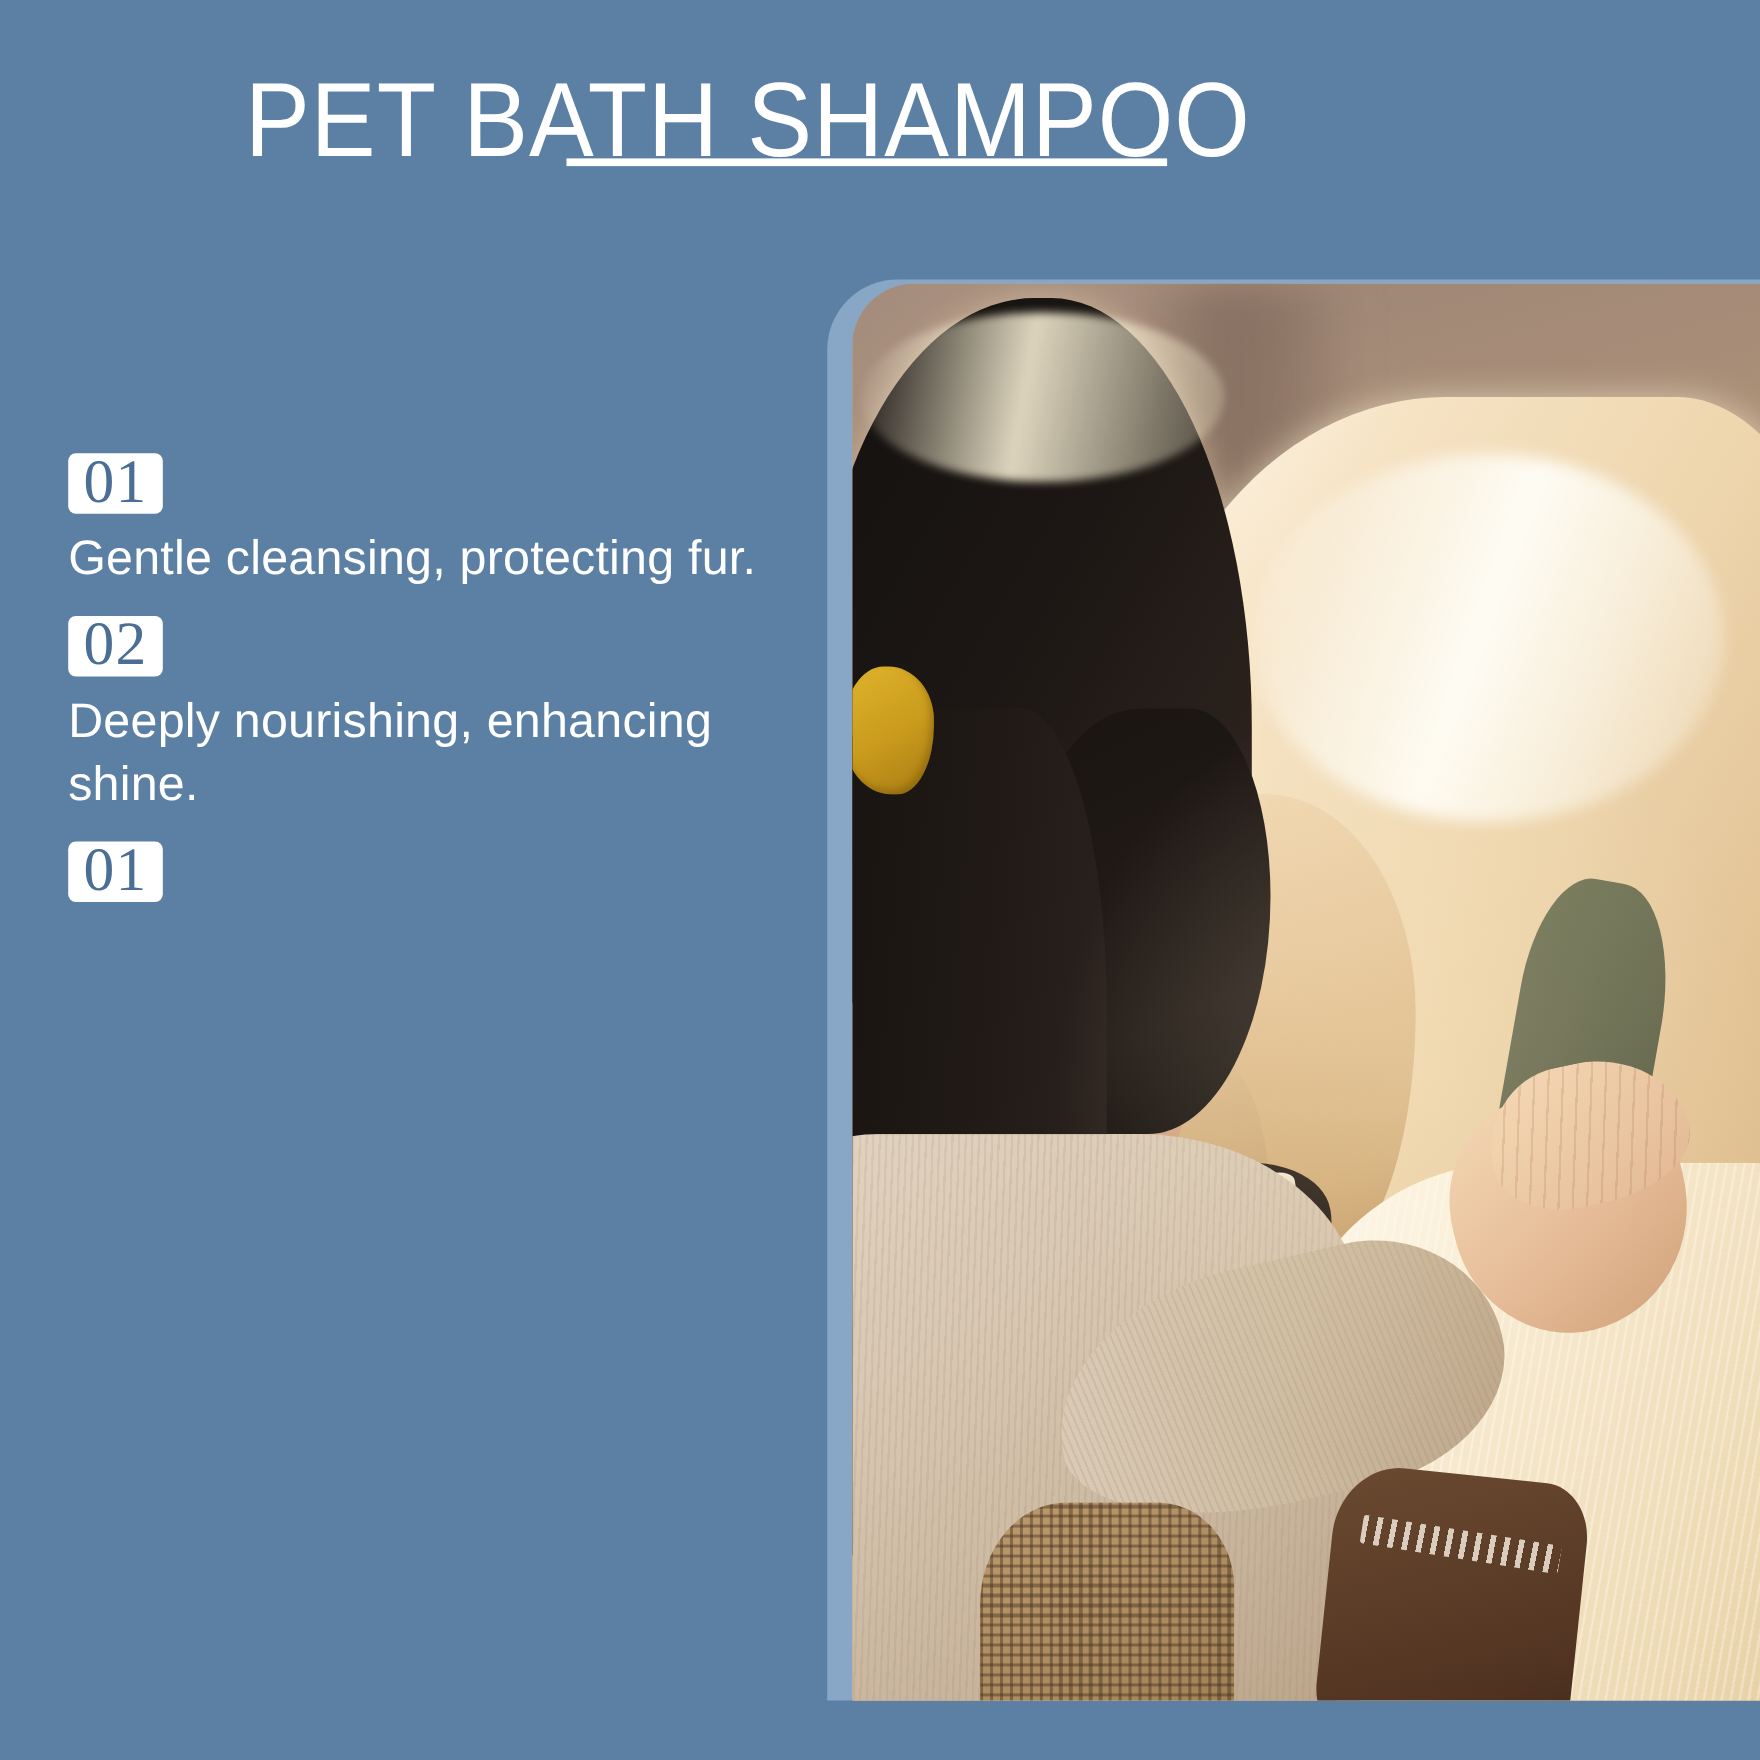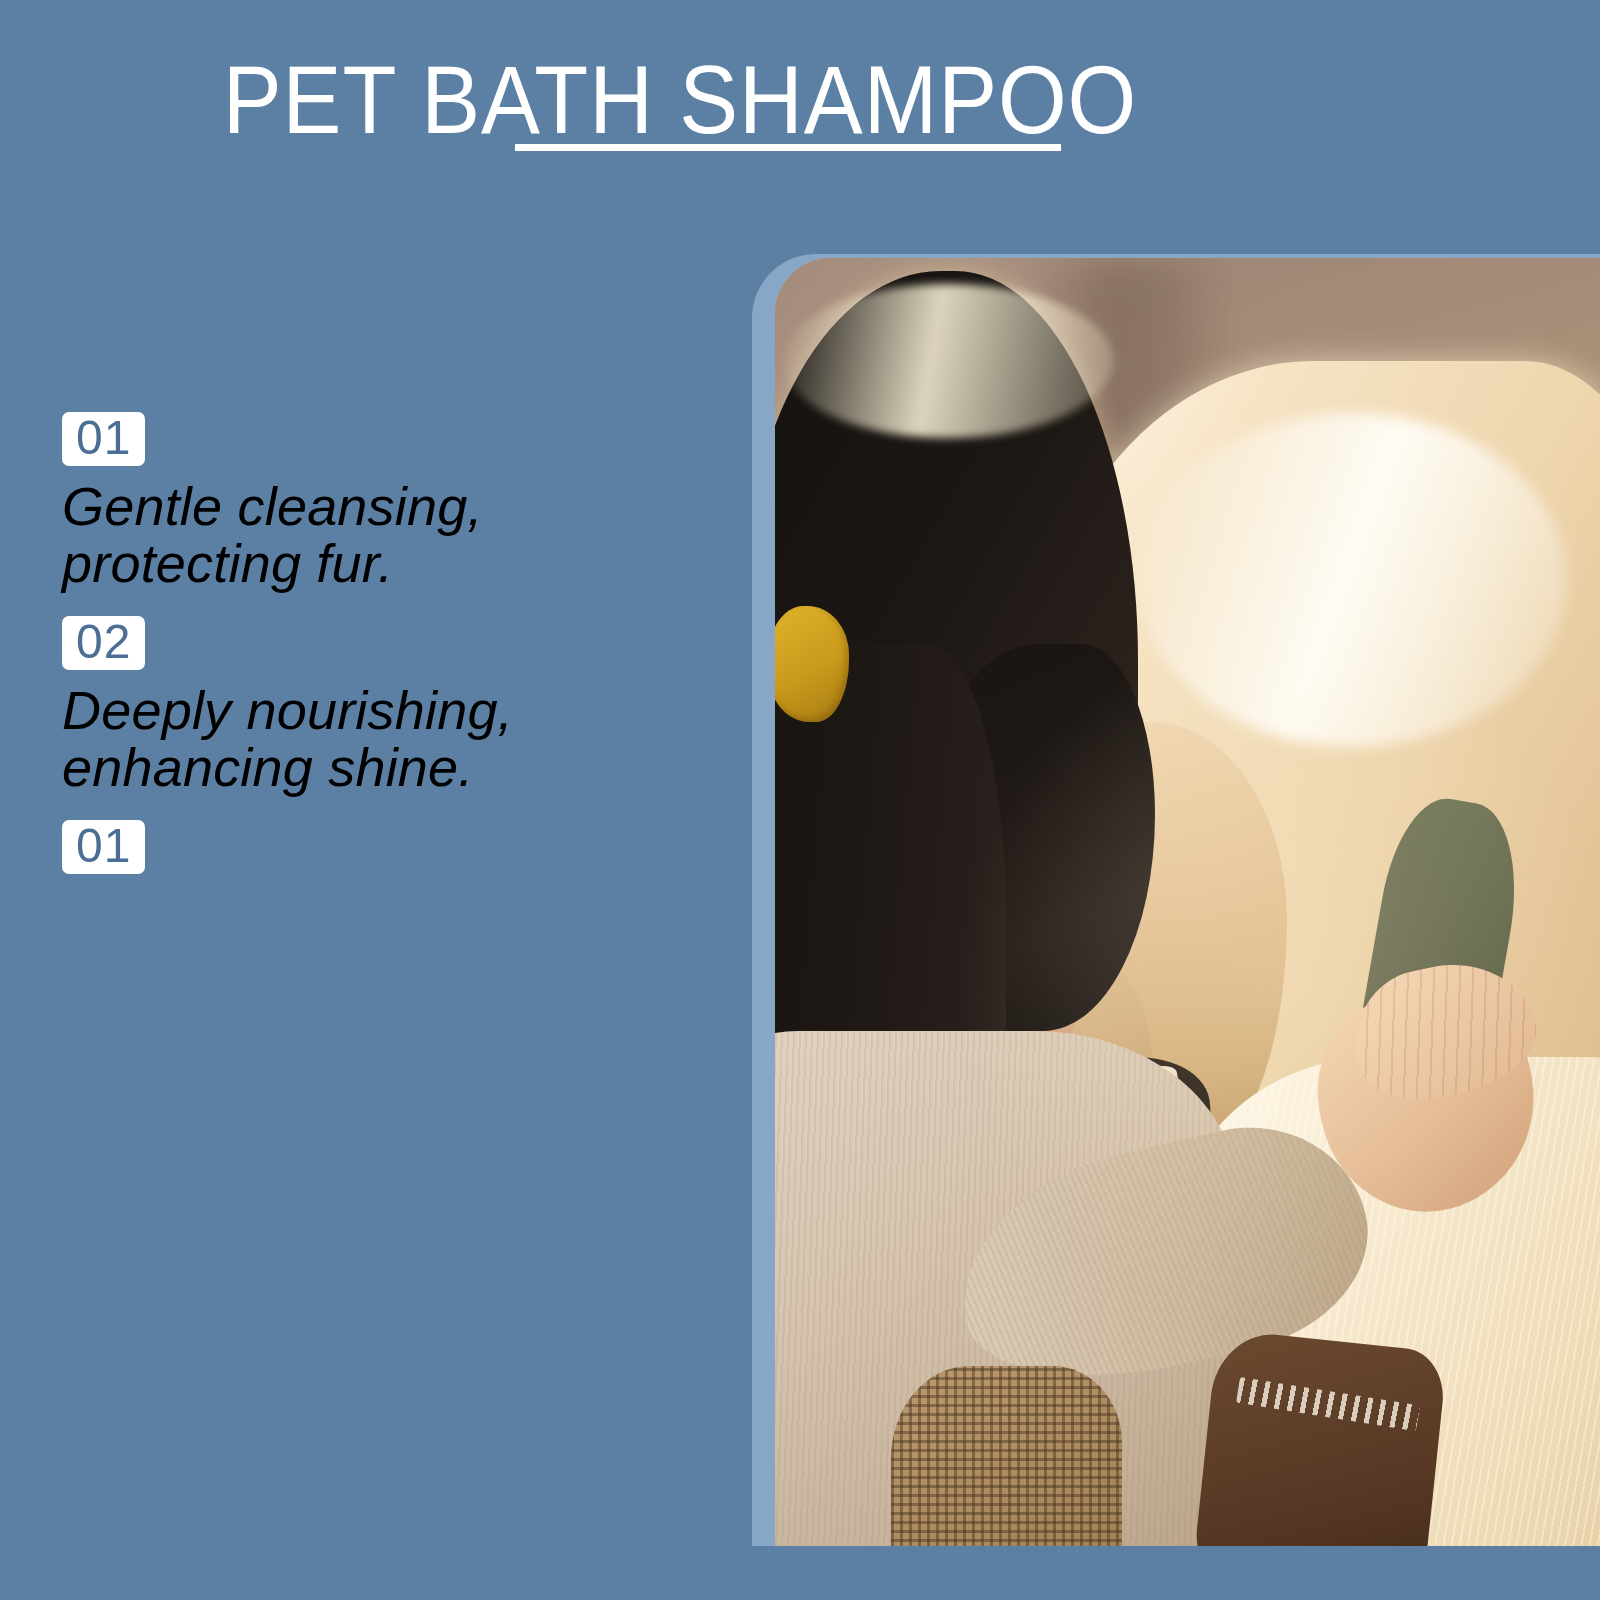--- a/index.html
+++ b/index.html
@@ -18,21 +18,21 @@
     width: 1600px;
     height: 1600px;
     background: #5C80A4;
     overflow: hidden;
   }
 
   
   #title-block {
     position: absolute;
     left: 0;
-    top: 50px;
+    top: 60px;
     width: 1360px;
     text-align: center;
   }
   #page-title {
     font-family: "Liberation Sans Narrow", "Liberation Sans", sans-serif;
     font-size: 96px;
     line-height: 100px;
     font-weight: 400;
     letter-spacing: 1px;
     color: #FFFFFF;
@@ -65,36 +65,35 @@
   .badge {
     display: inline-block;
     min-width: 78px;
     padding: 4px 14px 6px 14px;
     background: #FFFFFF;
     border-radius: 7px;
     text-align: center;
     box-sizing: border-box;
   }
   .badge-number {
-    font-family: Liberation Sans, sans-serif;
-    font-size: 48px;
+    font-family: Liberation Serif, serif;
+    font-size: 56px;
     line-height: 44px;
     font-weight: 400;
     color: #4A6E94;
     letter-spacing: 1px;
   }
   .feature-text {
     margin-top: 12px;
-    font-size: 54px;
+    font-size: 44px;
     line-height: 57px;
     font-weight: 300;
-    color: #000000;
+    color: #ffffff;
     letter-spacing: 0.2px;
     max-width: 640px;
-    font-style: italic;
   }
 
   
   #photo-frame {
     position: absolute;
     left: 752px;
     top: 254px;
     width: 848px;
     height: 1292px;
     background: #88A6C5;

